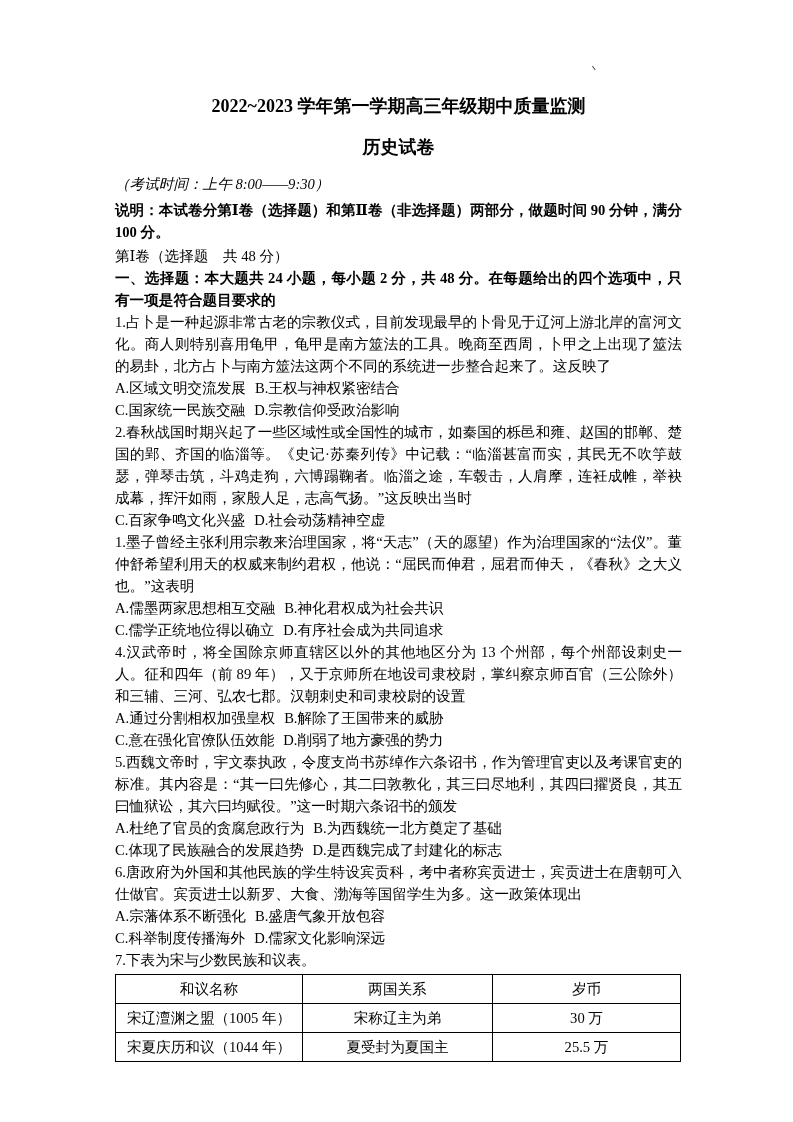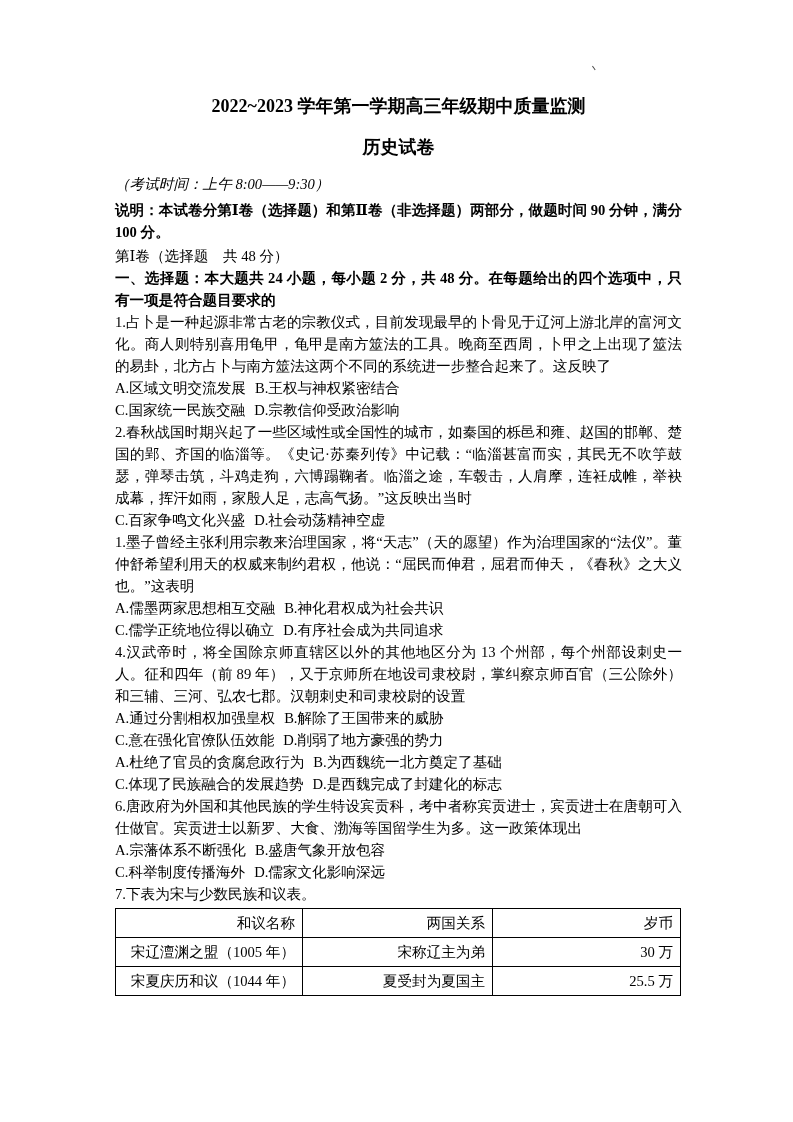--- a/index.html
+++ b/index.html
@@ -65,21 +65,21 @@
   .qtable {
     border-collapse: collapse;
     table-layout: fixed;
     width: 566px;
     margin-top: 3px;
     font-size: 14.6px;
   }
   .qtable th, .qtable td {
     border: 1px solid #000000;
     font-weight: normal;
-    text-align: right;
+    text-align: center;
     vertical-align: middle;
     padding: 4px 7px;
     line-height: 20px;
     overflow: hidden;
     white-space: nowrap;
   }
 </style>
 </head>
 <body>
 
@@ -116,20 +116,21 @@
       <div class="para opts"><span class="opt">C.儒学正统地位得以确立</span><span class="opt opt-gap">D.有序社会成为共同追求</span></div>
     </section>
 
     <section class="question">
       <p class="para stem">4.汉武帝时，将全国除京师直辖区以外的其他地区分为 13 个州部，每个州部设刺史一人。征和四年（前 89 年），又于京师所在地设司隶校尉，掌纠察京师百官（三公除外）和三辅、三河、弘农七郡。汉朝刺史和司隶校尉的设置</p>
       <div class="para opts"><span class="opt">A.通过分割相权加强皇权</span><span class="opt opt-gap">B.解除了王国带来的威胁</span></div>
       <div class="para opts"><span class="opt">C.意在强化官僚队伍效能</span><span class="opt opt-gap">D.削弱了地方豪强的势力</span></div>
     </section>
 
     <section class="question">
+      <p class="para stem">5.西魏文帝时，宇文泰执政，令度支尚书苏绰作六条诏书，作为管理官吏以及考课官吏的标准。其内容是：“其一曰先修心，其二曰敦教化，其三曰尽地利，其四曰擢贤良，其五曰恤狱讼，其六曰均赋役。”这一时期六条诏书的颁发</p>
       <div class="para opts"><span class="opt">A.杜绝了官员的贪腐怠政行为</span><span class="opt opt-gap">B.为西魏统一北方奠定了基础</span></div>
       <div class="para opts"><span class="opt">C.体现了民族融合的发展趋势</span><span class="opt opt-gap">D.是西魏完成了封建化的标志</span></div>
     </section>
 
     <section class="question">
       <p class="para stem">6.唐政府为外国和其他民族的学生特设宾贡科，考中者称宾贡进士，宾贡进士在唐朝可入仕做官。宾贡进士以新罗、大食、渤海等国留学生为多。这一政策体现出</p>
       <div class="para opts"><span class="opt">A.宗藩体系不断强化</span><span class="opt opt-gap">B.盛唐气象开放包容</span></div>
       <div class="para opts"><span class="opt">C.科举制度传播海外</span><span class="opt opt-gap">D.儒家文化影响深远</span></div>
     </section>
 

